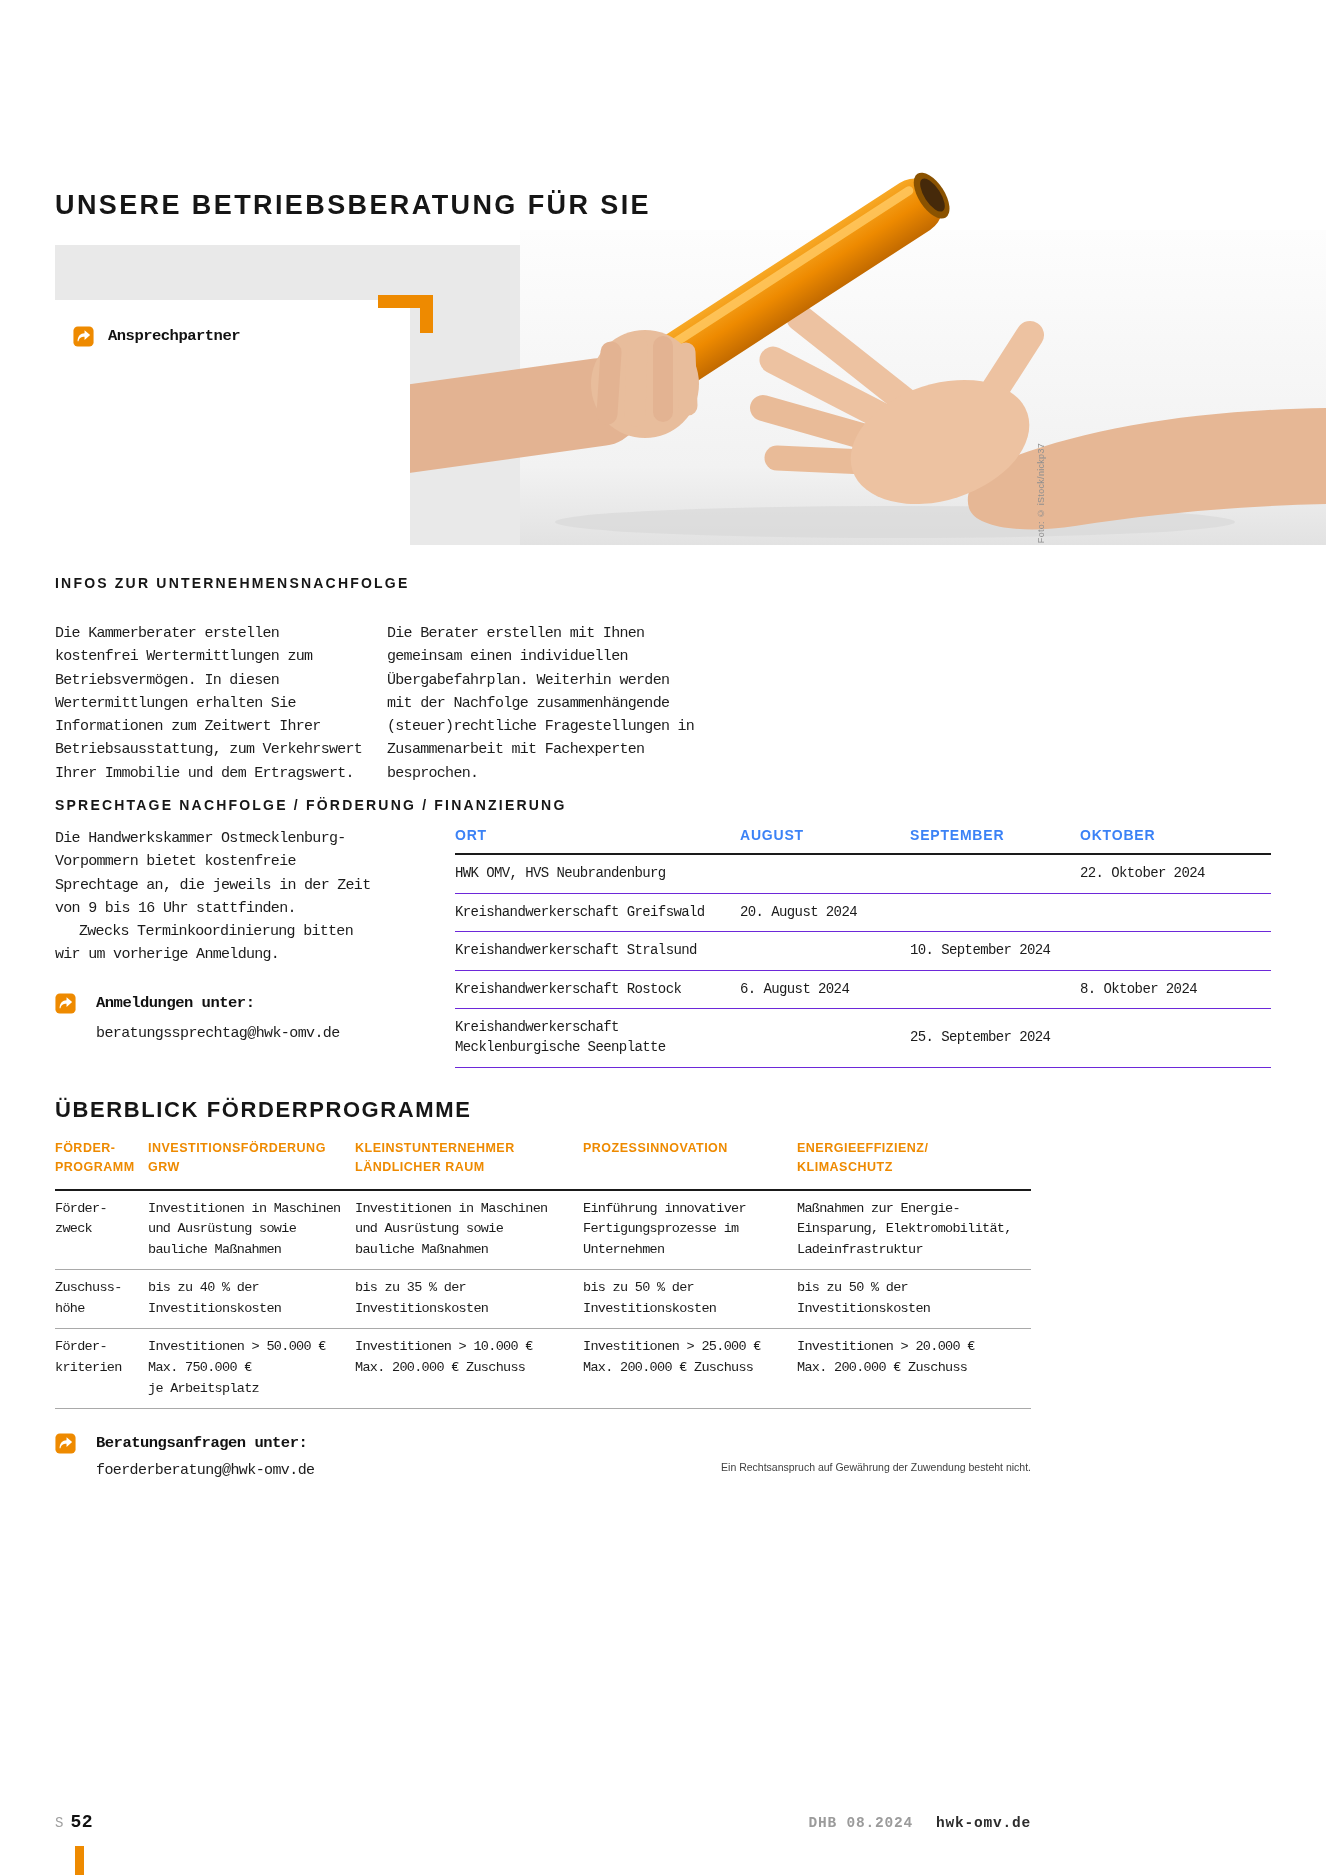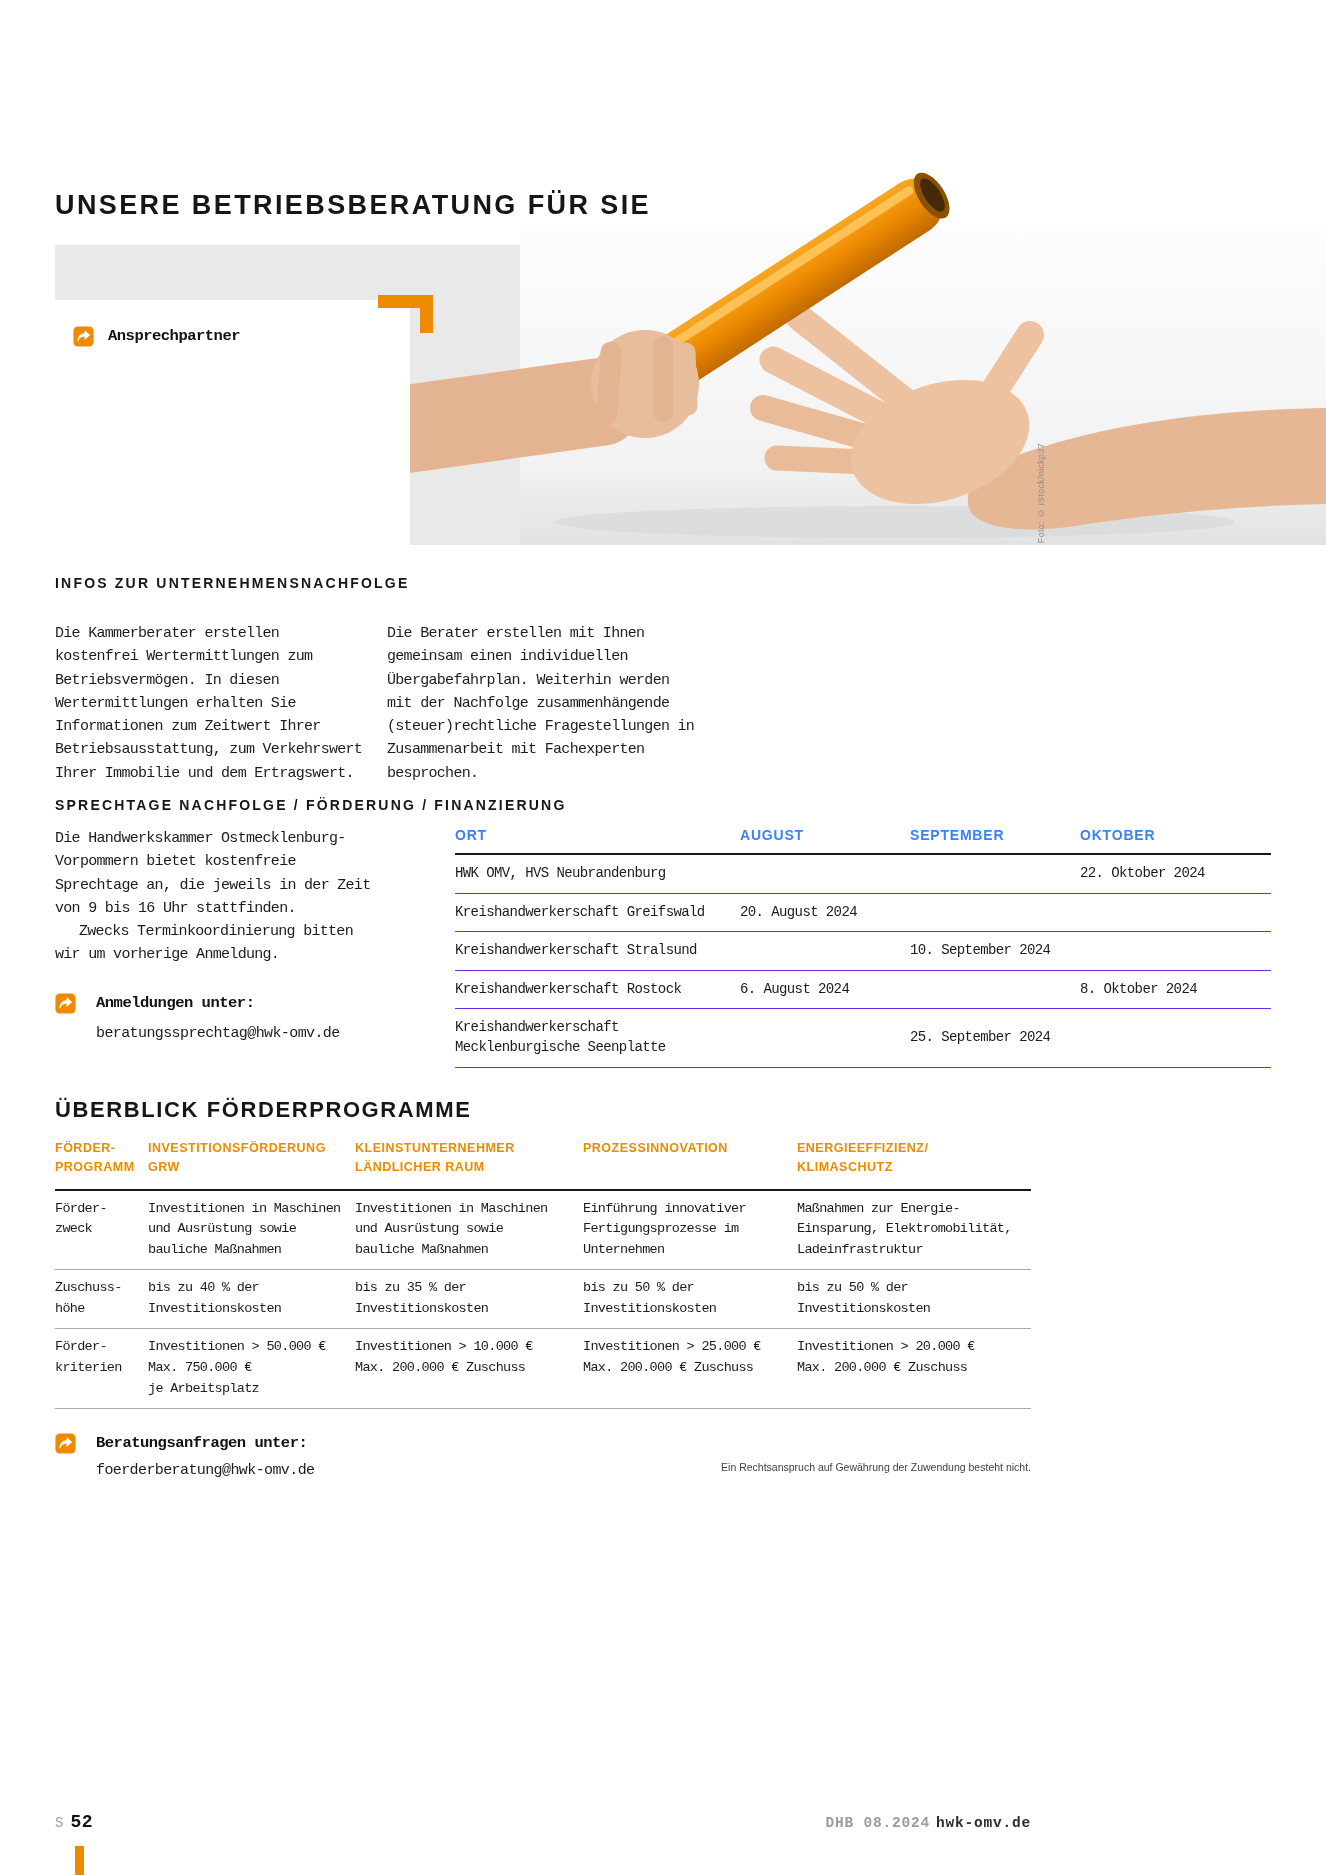--- a/index.html
+++ b/index.html
@@ -58,21 +58,21 @@
               padding:0 10px 12px 0;border-bottom:2px solid #1a1a1a;white-space:pre-line;line-height:1.5;}
   .f-table td{font-size:13.5px;letter-spacing:-0.7px;line-height:1.55;padding:8px 14px 8px 0;
               border-bottom:1px solid #a9a9a9;vertical-align:top;white-space:pre-line;}
   .foot-row{display:flex;justify-content:space-between;align-items:flex-end;margin-top:24px;}
   .disclaimer{font-family:"Liberation Sans",sans-serif;font-size:10.5px;color:#3f3f3f;padding-bottom:6px;}
 
   
   .footer{position:absolute;left:55px;top:1812px;width:976px;display:flex;align-items:baseline;}
   .footer .s{color:#a0a0a0;font-size:14px;margin-right:7px;}
   .footer .num{font-size:18px;font-weight:700;letter-spacing:0.5px;color:#111;}
-  .footer .right{margin-left:auto;display:flex;gap:6px;}
+  .footer .right{margin-left:auto;display:flex;gap:23px;}
   .footer .journal{color:#9b9b9b;font-size:14.5px;font-weight:700;letter-spacing:0.8px;}
   .footer .site{color:#2c2c2c;font-size:14.5px;font-weight:700;letter-spacing:0.8px;}
   .bottom-bar{position:absolute;left:75px;top:1846px;width:9px;height:29px;background:#EE8A00;}
 </style>
 </head>
 <body>
 
 <div class="page">
 
   <h1 class="title">UNSERE BETRIEBSBERATUNG FÜR SIE</h1>

